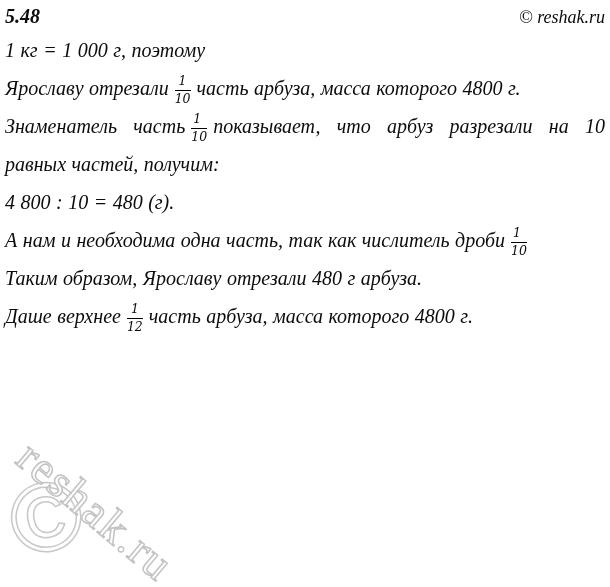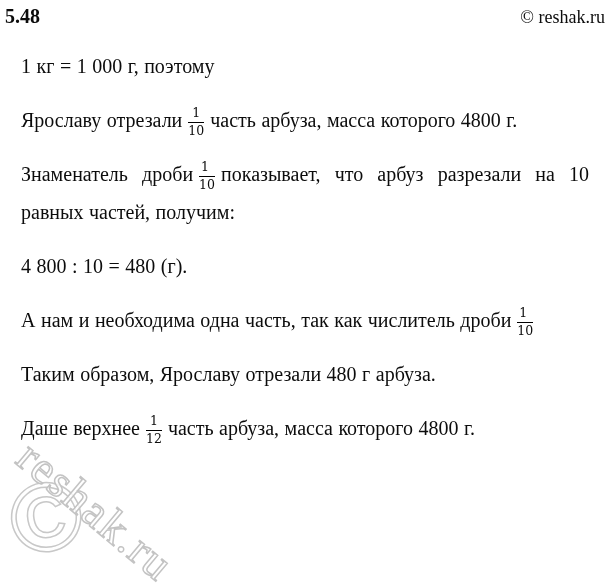--- a/index.html
+++ b/index.html
@@ -9,31 +9,32 @@
     color: #0c0c0c;
     font-family: "Liberation Serif", serif;
     font-size: 20px;
     overflow: hidden;
     position: relative;
   }
   .content {
     padding: 3px 5px 0 5px;
     position: relative;
     z-index: 1;
+    font-style: italic;
   }
   .hdr {
     display: flex;
     justify-content: space-between;
     align-items: baseline;
     line-height: 27px;
   }
   .problem-number { font-weight: bold; font-size: 20px; }
   .copyright { font-size: 18px; }
   p.line {
-    margin: 16px;
+    margin: 0;
     line-height: 38px;
     word-spacing: 0.5px;
   }
   p.justify {
     text-align: justify;
     text-align-last: left;
   }
   .frac {
     display: inline-block;
     vertical-align: -0.62em;
@@ -86,21 +87,21 @@
 
   <p class="line">1 кг = 1 000 г, поэтому</p>
 
 
 
   <p class="line">
     <span>Ярославу отрезали</span><span class="frac"><span class="num">1</span><span class="den">10</span></span><span>часть арбуза, масса которого 4800 г.</span>
   </p>
 
   <p class="line justify">
-    <span>Знаменатель дроби</span><span class="frac"><span class="num">1</span><span class="den">10</span></span><span>показывает, что арбуз разрезали на 10 равных частей, получим:</span>
+    <span>Знаменатель часть</span><span class="frac"><span class="num">1</span><span class="den">10</span></span><span>показывает, что арбуз разрезали на 10 равных частей, получим:</span>
   </p>
 
   <p class="line">4 800 : 10 = 480 (г).</p>
 
 
   <p class="line justify">
     <span>А нам и необходима одна часть, так как числитель дроби</span><span class="frac"><span class="num">1</span><span class="den">10</span></span>
   </p>
 
   <p class="line">Таким образом, Ярославу отрезали 480 г арбуза.</p>

